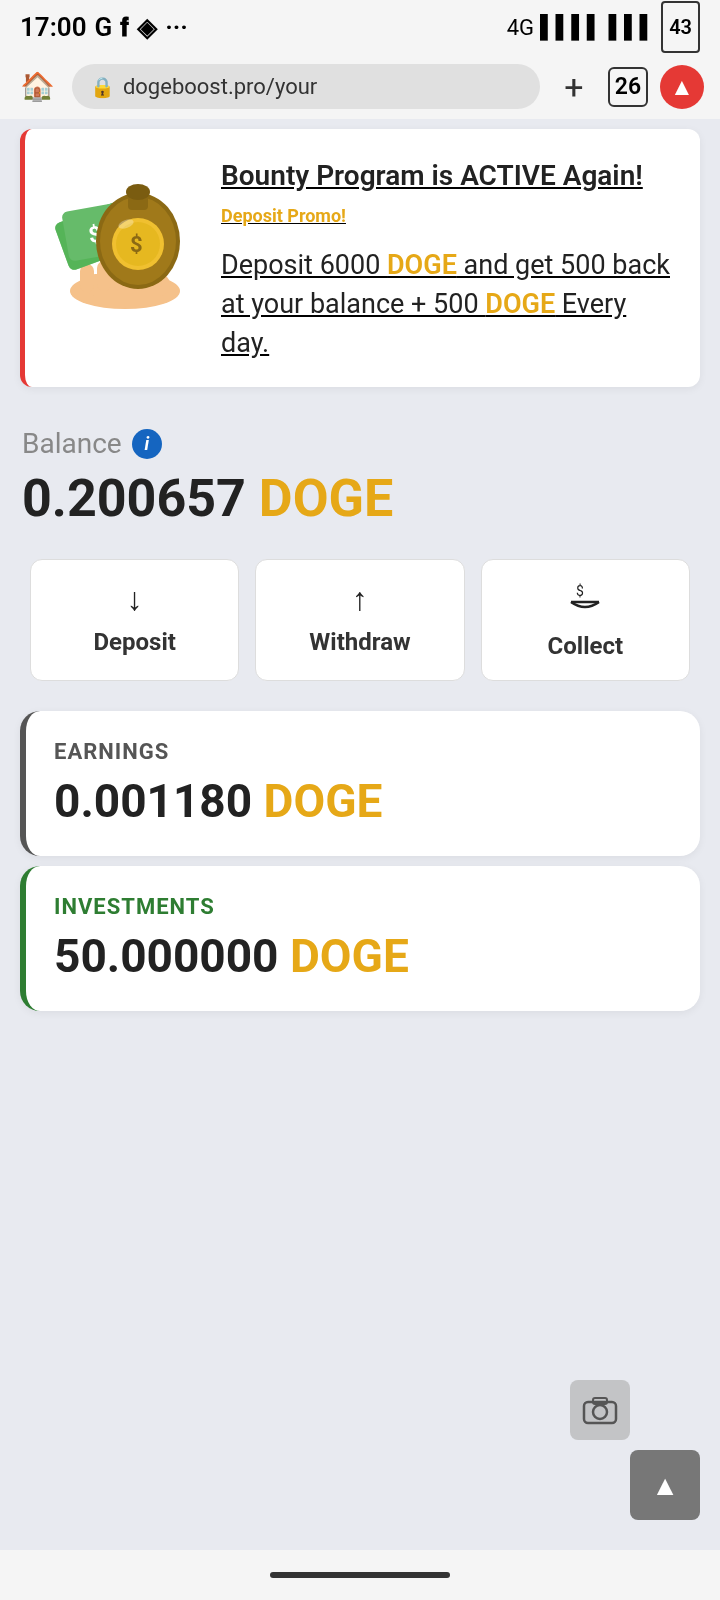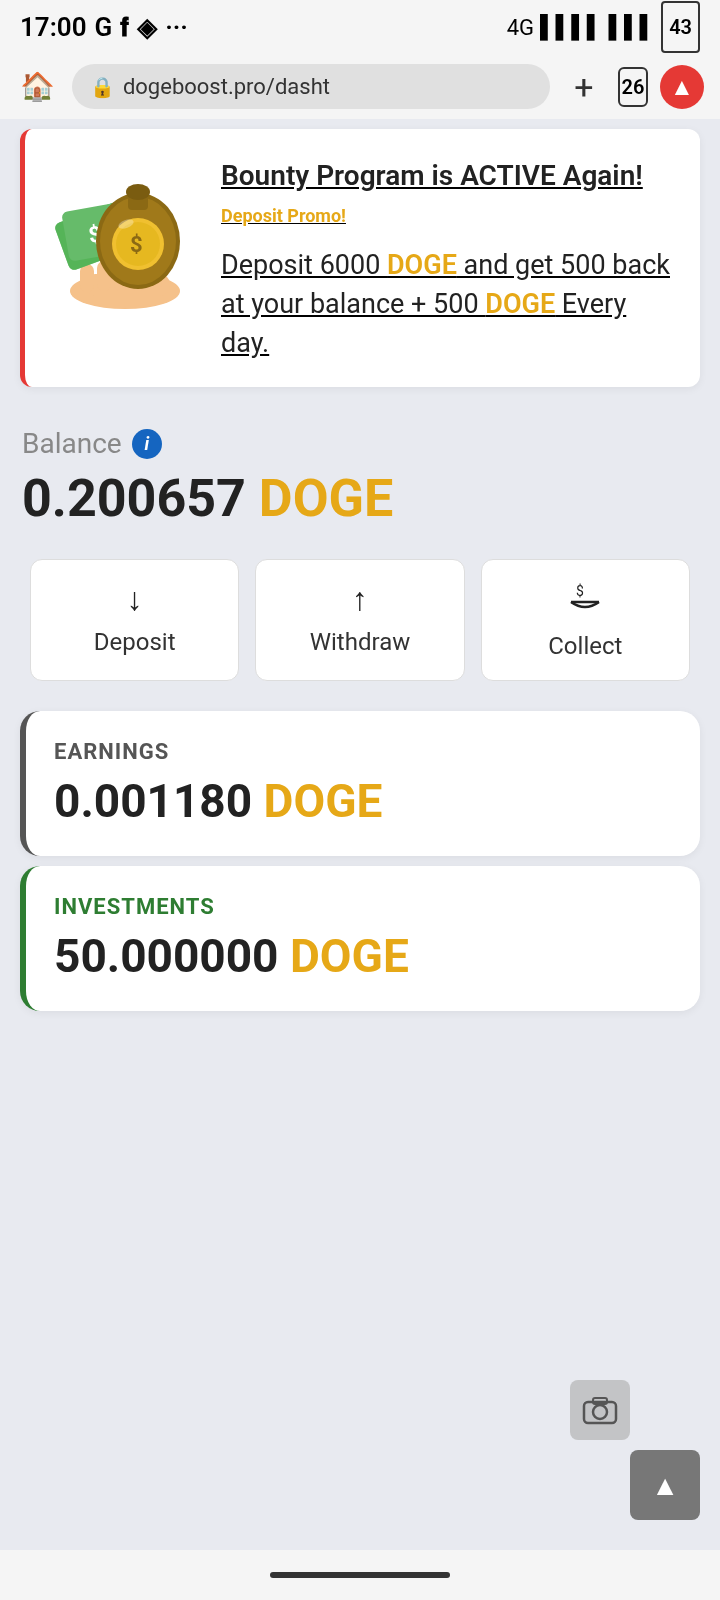--- a/index.html
+++ b/index.html
@@ -73,26 +73,26 @@
     .url-text { font-size: 22px; color: #333; }
     .plus-btn {
       font-size: 34px;
       color: #333;
       width: 44px;
       text-align: center;
     }
     .tab-count {
       border: 2px solid #333;
       border-radius: 6px;
-      width: 30px;
+      width: 40px;
       height: 40px;
       display: flex;
       align-items: center;
       justify-content: center;
-      font-size: 20px;
+      font-size: 23px;
       font-weight: 600;
     }
     .upload-btn {
       width: 44px;
       height: 44px;
       background: #e53935;
       border-radius: 50%;
       display: flex;
       align-items: center;
       justify-content: center;
@@ -202,20 +202,21 @@
       gap: 10px;
       cursor: pointer;
     }
     .action-btn-icon {
       font-size: 32px;
       color: #222;
     }
     .action-btn-label {
       font-size: 24px;
       color: #333;
+      font-weight: bold;
     }
 
     
     .info-card {
       background: white;
       margin: 10px 20px;
       border-radius: 20px;
       padding: 28px 28px;
       box-shadow: 0 2px 8px rgba(0,0,0,0.06);
       border-left: 6px solid #666;
@@ -311,21 +312,21 @@
     <div class="battery-box">
       <span>43</span>
     </div>
   </div>
 </div>
 
 <div class="browser-bar">
   <div class="home-btn">🏠</div>
   <div class="url-bar">
     <span class="lock-icon">🔒</span>
-    <span class="url-text">dogeboost.pro/dasht</span>
+    <span class="url-text">dogeboost.pro/your</span>
   </div>
   <div class="plus-btn">+</div>
   <div class="tab-count">26</div>
   <div class="upload-btn">▲</div>
 </div>
 
 <div class="main-content">
 
   <div class="promo-card">
     <div class="promo-image money-bag-container">

